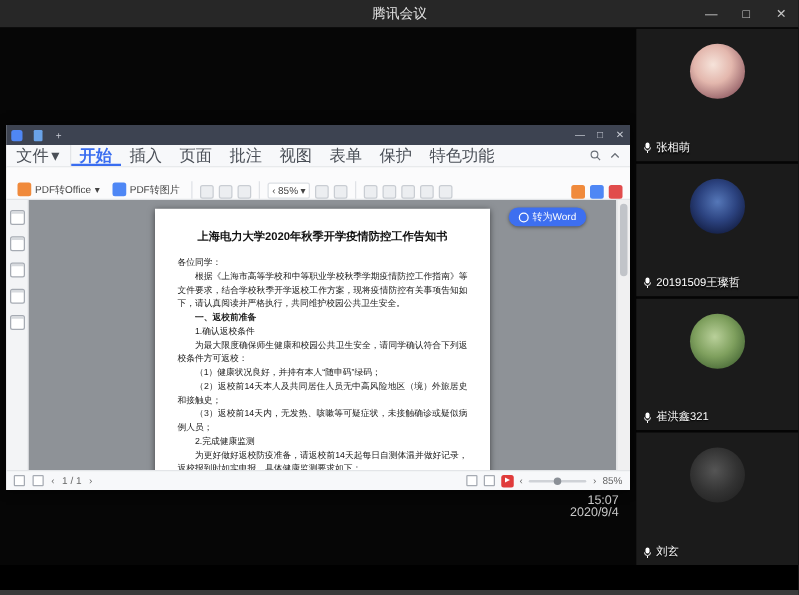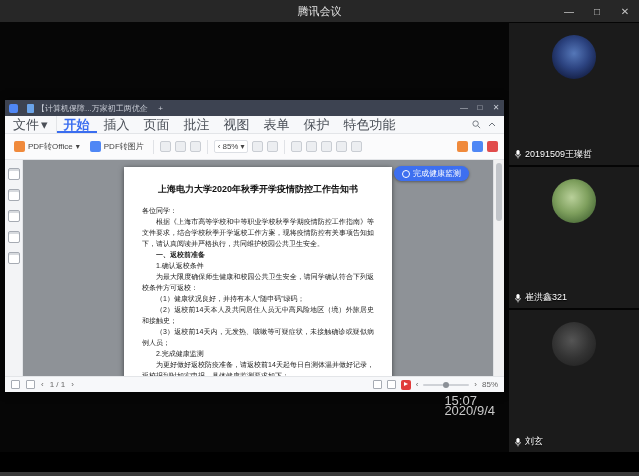--- a/index.html
+++ b/index.html
@@ -22,21 +22,21 @@
   .participants{position:absolute;top:22px;right:0;bottom:20px;width:130px;background:#050505;
                 display:flex;flex-direction:column;gap:2px;padding-top:1px;box-sizing:border-box;}
   .tile{flex:1;position:relative;background:#1b1b1b;}
   .avatar{position:absolute;top:12px;left:50%;transform:translateX(-50%);width:44px;height:44px;
           border-radius:50%;}
   .tile-footer{position:absolute;left:5px;bottom:4px;display:flex;align-items:center;gap:3px;}
   .tile-name{color:#fff;font-size:9px;text-shadow:0 1px 1px #000;}
 
   
   .share-area{position:absolute;top:22px;left:0;right:130px;bottom:20px;background:#060606;}
-  .clock{position:absolute;right:14px;top:374px;color:#c9c9c9;font-size:13px;line-height:10px;}
+  .clock{position:absolute;right:14px;top:374px;text-align:right;color:#c9c9c9;font-size:10px;line-height:10px;}
 
   
   .pdf{position:absolute;left:5px;top:78px;width:499px;height:292px;background:#fff;
        box-shadow:0 0 8px rgba(0,0,0,.7);display:flex;flex-direction:column;}
 
   .pdf-tabbar{height:16px;background:#3d4351;display:flex;align-items:stretch;color:#c9cdd6;
               font-size:8px;flex:none;}
   .app-logo{width:16px;display:flex;align-items:center;justify-content:center;}
   .app-logo i{width:9px;height:9px;background:#4f87f5;border-radius:2px;display:block;}
   .ftab{display:flex;align-items:center;gap:3px;padding:0 6px;max-width:160px;white-space:nowrap;}
@@ -50,21 +50,21 @@
   .pdf-winctl span{width:16px;text-align:center;line-height:16px;font-size:8px;color:#c9cdd6;}
 
   .pdf-ribbon{height:17px;background:#f7f8fa;border-bottom:1px solid #e3e5e8;display:flex;
               align-items:stretch;font-size:13px;color:#4a4f57;flex:none;}
   .file-btn{display:flex;align-items:center;padding:0 8px;border-right:1px solid #e3e5e8;gap:2px;}
   .rtab{display:flex;align-items:center;padding:0 7px;}
   .rtab.active{color:#3a6df0;font-weight:bold;box-shadow:inset 0 -2px 0 #3a6df0;}
   .ribbon-right{margin-left:auto;display:flex;align-items:center;gap:7px;padding-right:8px;}
 
   .pdf-toolbar{height:25px;background:#fbfbfc;border-bottom:1px solid #e3e5e8;display:flex;
-               align-items:center;gap:4px;padding:0 6px;font-size:8px;color:#444;flex:none;}
+               align-items:flex-end;gap:4px;padding:0 6px;font-size:8px;color:#444;flex:none;}
   .tb-btn{display:flex;align-items:center;gap:3px;padding:2px 3px;border-radius:2px;white-space:nowrap;}
   .ico{width:11px;height:11px;border-radius:2px;display:inline-block;flex:none;}
   .ico-orange{background:#f08a3c;}
   .ico-blue{background:#4f87f5;}
   .ico-red{background:#e14c4c;}
   .ico-gray{background:#eceef1;border:1px solid #c9cdd3;box-sizing:border-box;}
   .sep{width:1px;height:14px;background:#e0e2e6;margin:0 2px;flex:none;}
   .zoom-box{display:flex;align-items:center;gap:2px;border:1px solid #dcdfe4;border-radius:2px;
             padding:1px 3px;background:#fff;}
 
@@ -117,21 +117,20 @@
   <div class="share-area">
 
     <div class="pdf">
 
       <div class="pdf-tabbar">
         <span class="app-logo">
             <i></i>
           </span>
         <div class="ftab">
           <span class="doc-ico"></span>
-          <span class="lbl">【计算机保障...万家初工两优企</span>
         </div>
         <span class="tab-new">+</span>
         <div class="pdf-winctl">
           <span>—</span>
           <span>□</span>
           <span>✕</span>
         </div>
       </div>
 
       <div class="pdf-ribbon">
@@ -211,21 +210,21 @@
             <p class="l ind">1.确认返校条件</p>
             <p class="l ind">为最大限度确保师生健康和校园公共卫生安全，请同学确认符合下列返校条件方可返校：</p>
             <p class="l ind">（1）健康状况良好，并持有本人“随申码”绿码；</p>
             <p class="l ind">（2）返校前14天本人及共同居住人员无中高风险地区（境）外旅居史和接触史；</p>
             <p class="l ind">（3）返校前14天内，无发热、咳嗽等可疑症状，未接触确诊或疑似病例人员；</p>
             <p class="l ind">2.完成健康监测</p>
             <p class="l ind">为更好做好返校防疫准备，请返校前14天起每日自测体温并做好记录，返校报到时如实申报。具体健康监测要求如下：</p>
           </div>
           <span class="to-word">
             <i></i>
-            <span>完成健康监测</span>
+            <span>转为Word</span>
           </span>
         </div>
 
         <div class="vscroll">
           <div class="vthumb"></div>
         </div>
       </div>
 
       <div class="pdf-status">
         <i class="st-ico"></i>
@@ -248,20 +247,31 @@
     </div>
 
     <div class="clock">
       <div>15:07</div>
       <div>2020/9/4</div>
     </div>
   </div>
 
   <div class="participants">
 
+    <div class="tile">
+      <div class="avatar" style="background: radial-gradient(circle at 42% 38%, #f6e3da 0%, #e3b7ad 40%, #9e6b70 75%, #5f3e4a 100%)"></div>
+      <div class="tile-footer">
+        <svg width="8" height="10" viewBox="0 0 10 12">
+            <rect x="3" y="1" width="4" height="6" rx="2" fill="#fff"></rect>
+            <path d="M2 6a3 3 0 0 0 6 0" stroke="#fff" fill="none"></path>
+            <line x1="5" y1="9.5" x2="5" y2="11.5" stroke="#fff"></line>
+          </svg>
+        <span class="tile-name">张相萌</span>
+      </div>
+    </div>
 
     <div class="tile">
       <div class="avatar" style="background: radial-gradient(circle at 50% 42%, #5577b8 0%, #2c4380 45%, #141f45 80%, #0a1026 100%)"></div>
       <div class="tile-footer">
         <svg width="8" height="10" viewBox="0 0 10 12">
             <rect x="3" y="1" width="4" height="6" rx="2" fill="#fff"></rect>
             <path d="M2 6a3 3 0 0 0 6 0" stroke="#fff" fill="none"></path>
             <line x1="5" y1="9.5" x2="5" y2="11.5" stroke="#fff"></line>
           </svg>
         <span class="tile-name">20191509王璨哲</span>

